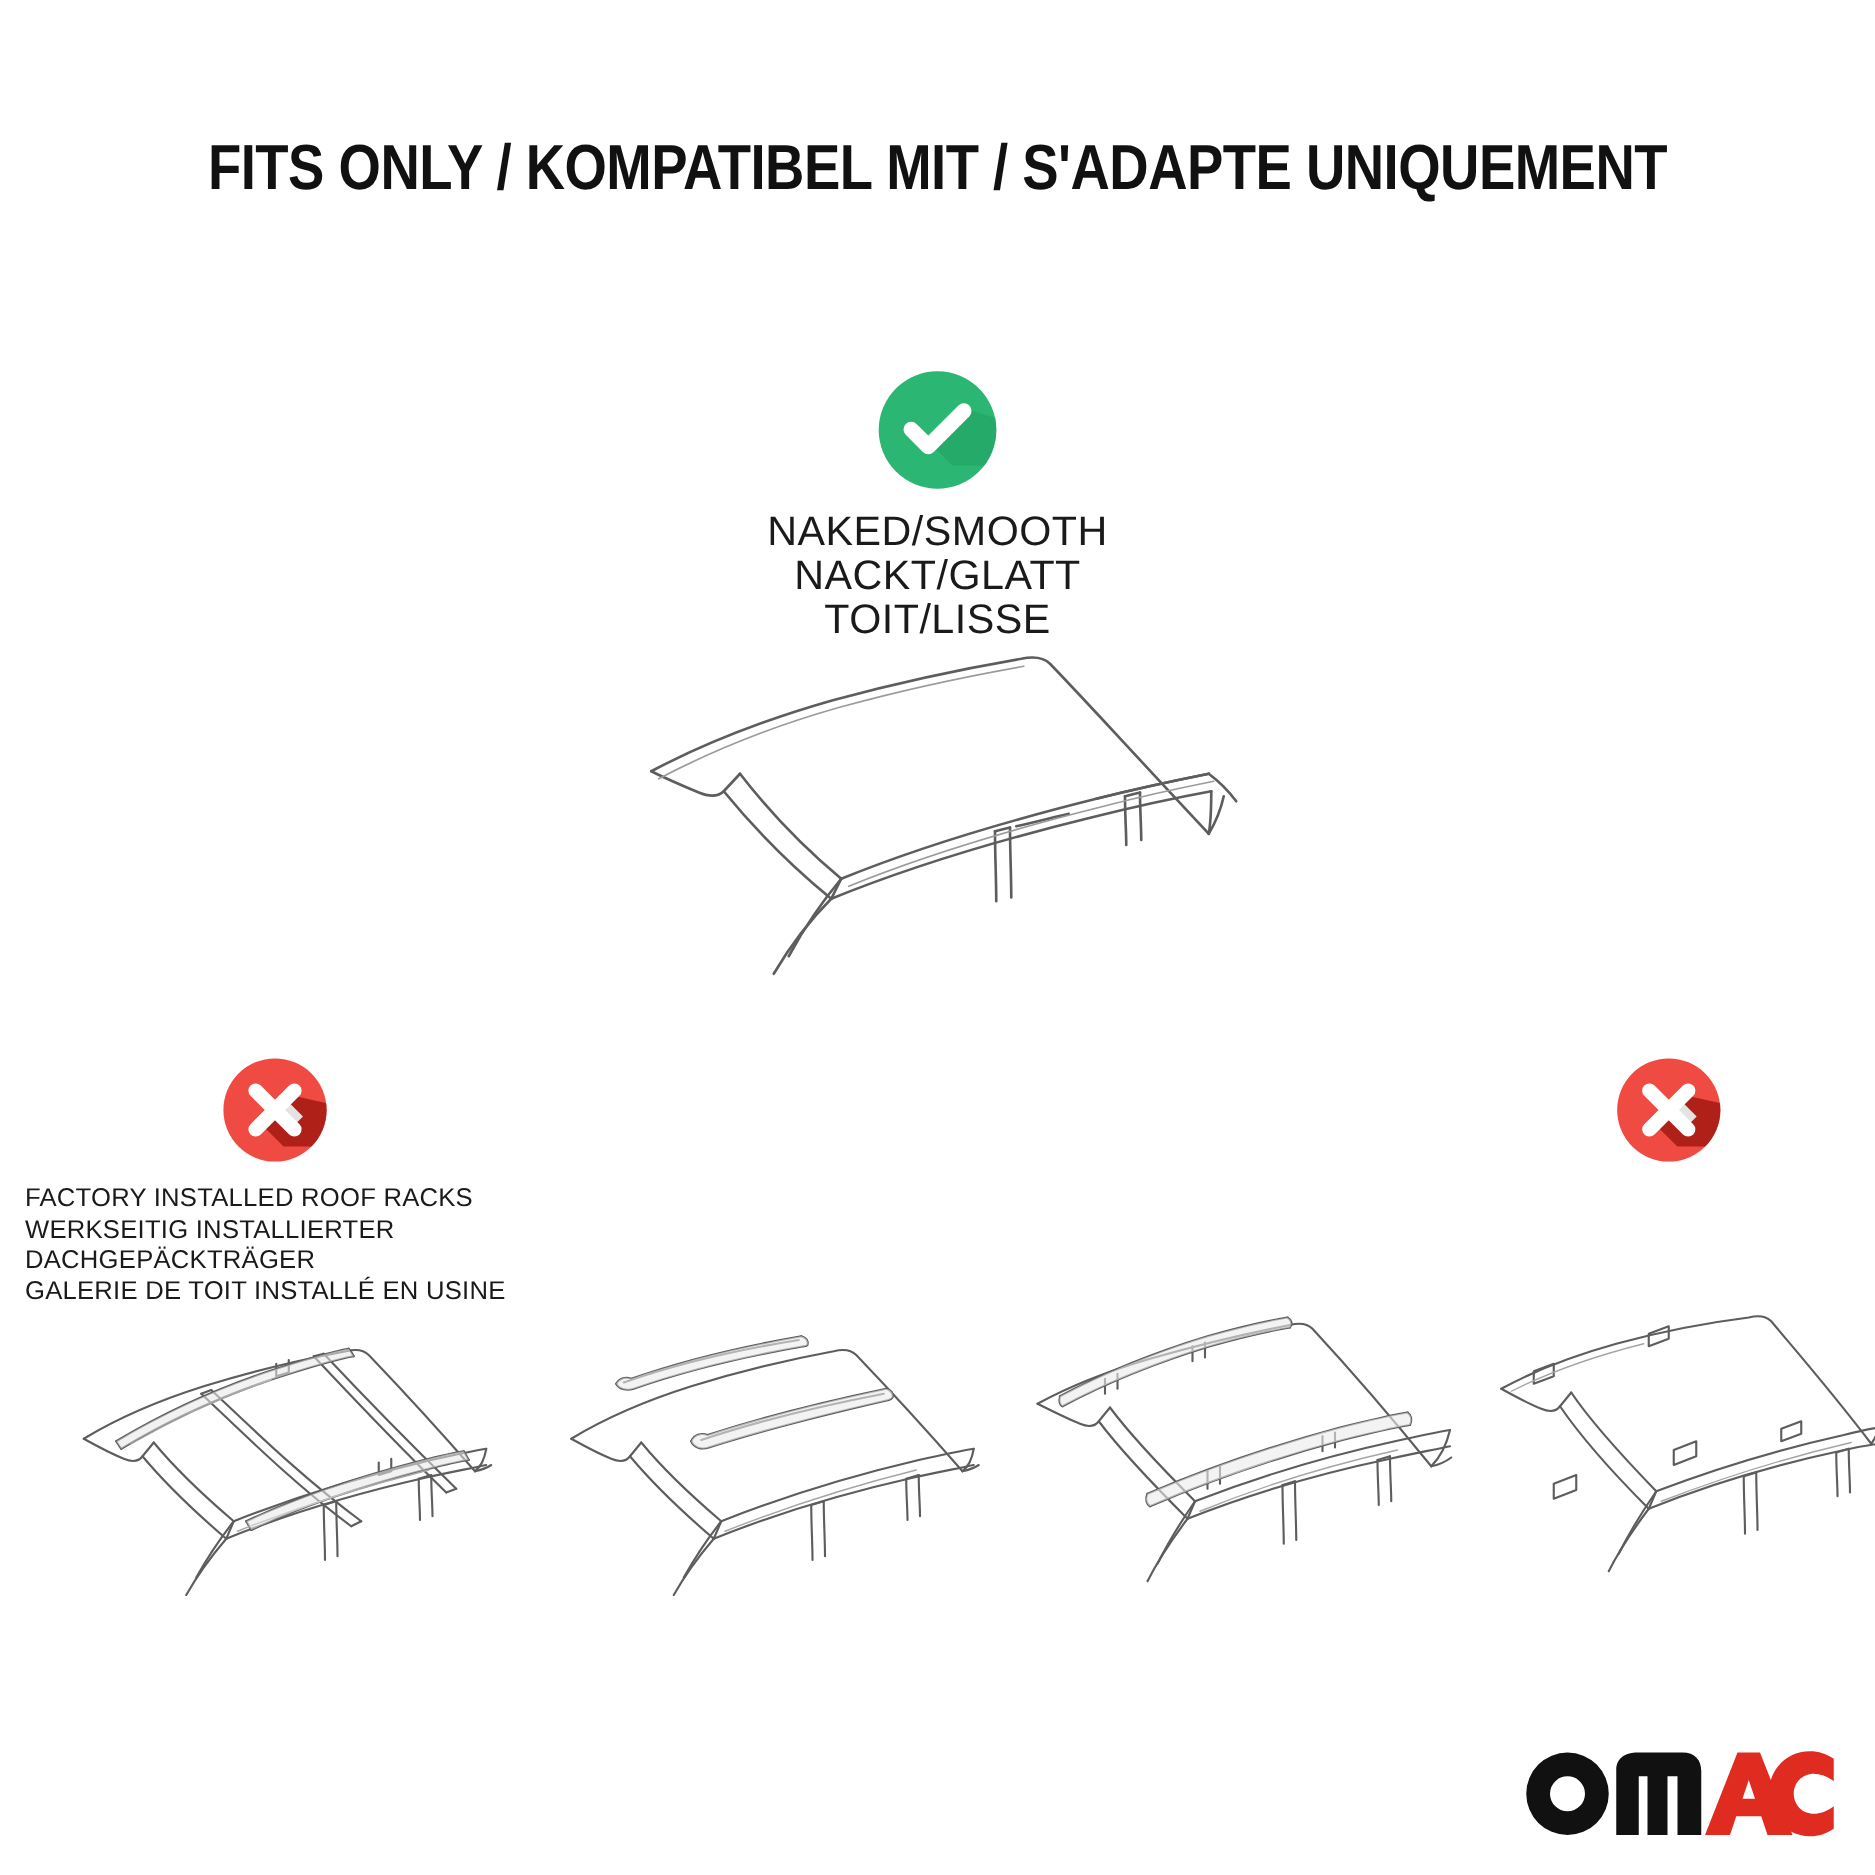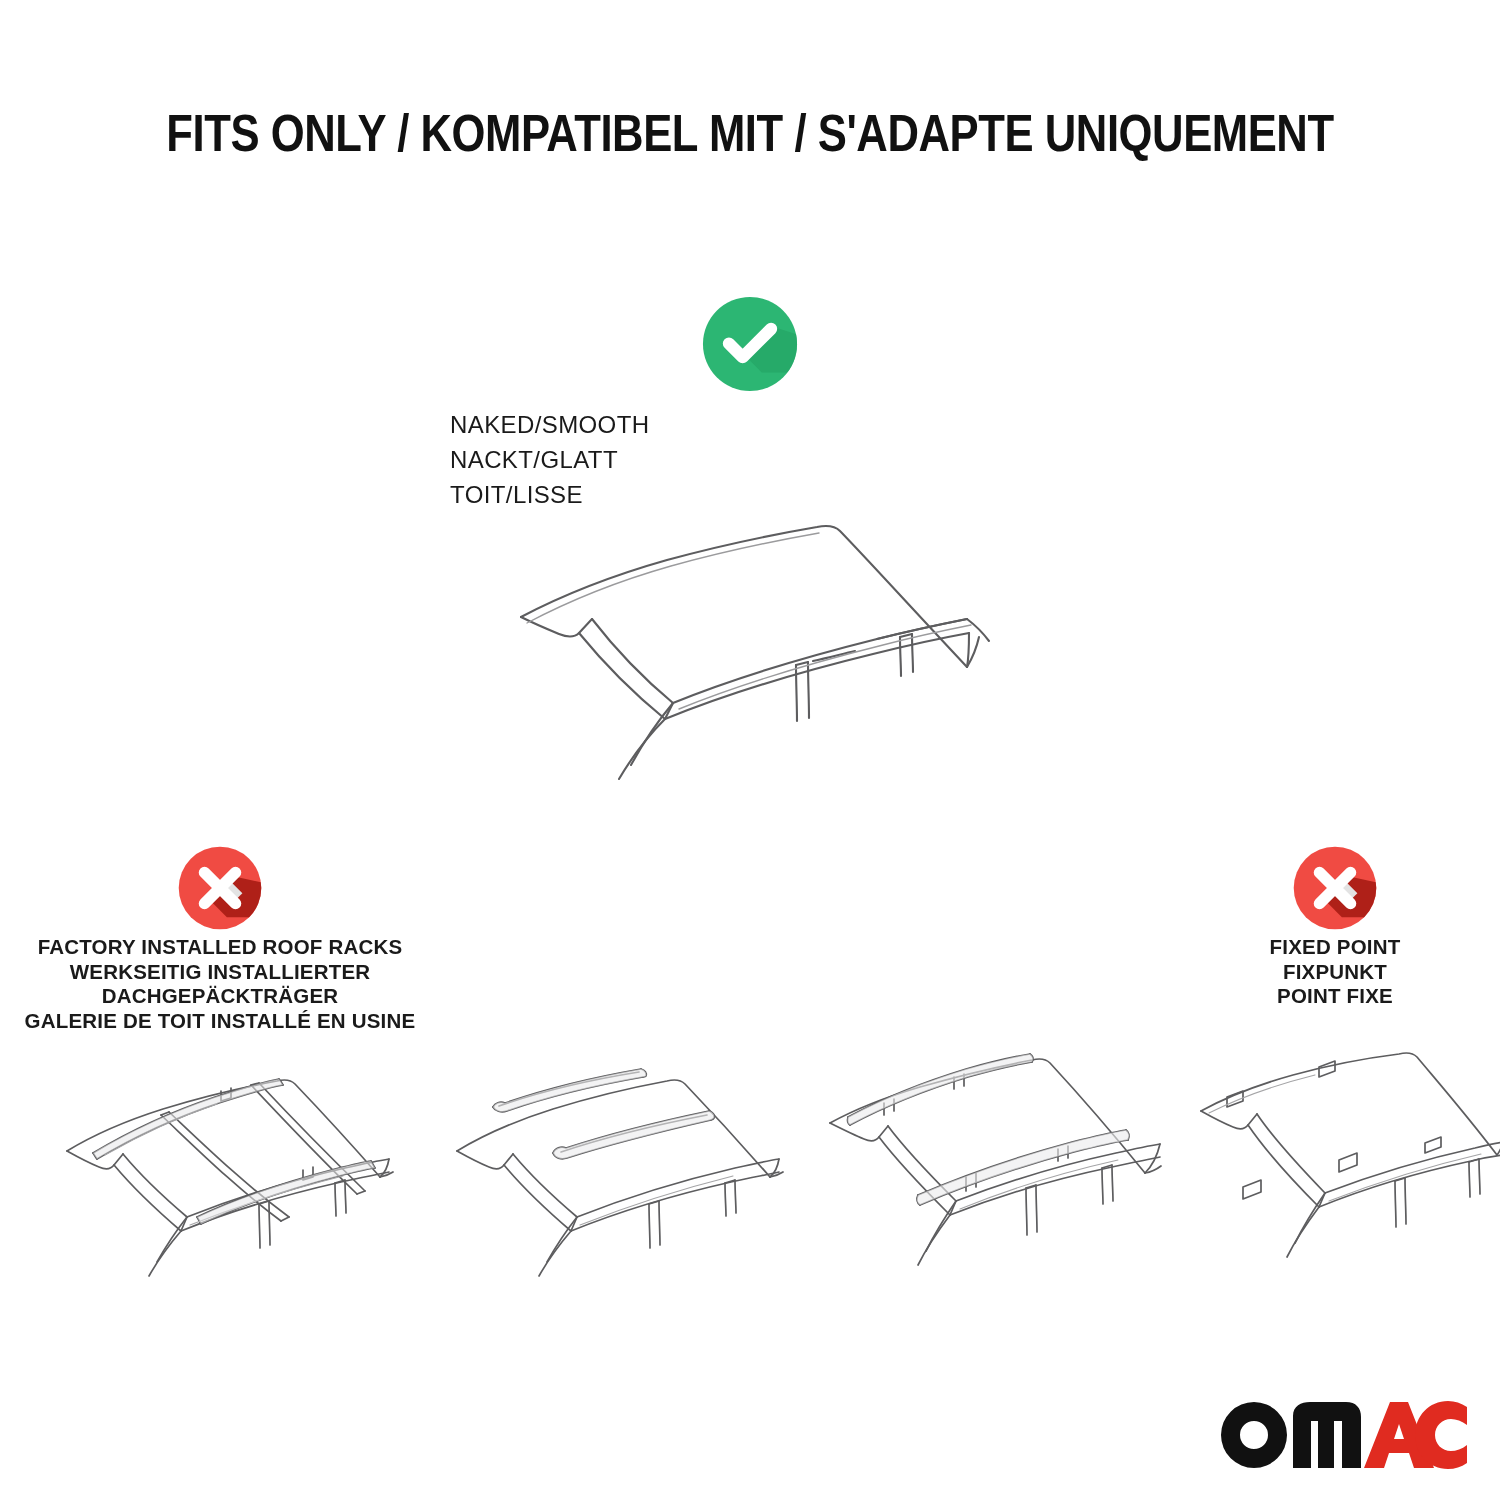--- a/index.html
+++ b/index.html
@@ -20,36 +20,36 @@
     transform-origin:50% 50%;
     white-space:nowrap;
   }
 
   
   .hero{position:absolute;left:0;top:295px;width:1500px;}
   .hero-icon{
     position:relative;margin:0 auto;width:98px;height:98px;
   }
   .hero-label{
-    margin:14px auto 0;width:600px;
-    font-size:24px;line-height:35px;color:#1a1a1a;
+    margin:14px auto 0;width:600px;text-align:center;
+    font-size:33px;line-height:35px;color:#1a1a1a;
     letter-spacing:0.4px;font-weight:400;
   }
   .hero-art{
     position:absolute;left:497px;top:218px;width:520px;height:275px;
   }
 
   
   .cols{position:absolute;left:0;top:845px;width:1500px;height:260px;}
   .col{position:absolute;top:0;}
   .col-icon{position:relative;margin:0 auto;width:86px;height:86px;}
   .col-label{
-    margin:4px auto 0;text-align:center;
+    margin:16px auto 0;
     font-size:20.5px;line-height:24.5px;color:#1a1a1a;
-    letter-spacing:0.2px;font-weight:700;
+    letter-spacing:0.2px;font-weight:400;
   }
   .col0{left:20px;width:400px;}
   .col1{left:440px;width:360px;}
   .col2{left:820px;width:360px;}
   .col3{left:1185px;width:300px;}
 
   .art-row{position:absolute;left:0;top:1055px;width:1500px;height:250px;}
   .art{position:absolute;top:0;}
   .art0{left:45px;width:370px;height:230px;}
   .art1{left:435px;width:370px;height:230px;}
@@ -170,25 +170,20 @@
               </clipPath>
             </defs>
           <circle cx="50" cy="50" r="48" fill="#F04B43"></circle>
           <g clip-path="url(#xclip3)">
             <path d="M36 62 L58 84 L100 84 L100 44 L64 36 Z" fill="#A51A12" opacity="0.88"></path>
             <path d="M50 50 L66 66 L76 56 L60 40 Z" fill="#E3E3E3"></path>
           </g>
           <path d="M32 32 L68 68 M68 32 L32 68" fill="none" stroke="#ffffff" stroke-width="13.5" stroke-linecap="round" stroke-linejoin="round"></path>
         </svg>
       </div>
-      <div class="col-label">
-        <div>FIXED POINT</div>
-        <div>FIXPUNKT</div>
-        <div>POINT FIXE</div>
-      </div>
     </div>
   </div>
 
   <div class="art-row">
 
     <div class="art art0">
       <svg viewBox="0 0 370 230" width="370" height="230">
         <g fill="none" stroke="#5d5d5f" stroke-width="1.7" stroke-linecap="round" stroke-linejoin="round">
 
           <path d="M22 96 C45 82 80 66 118 54 C160 41 205 31 232 26 C240 24 246 25 250 29 C272 52 300 82 335 122"></path>

